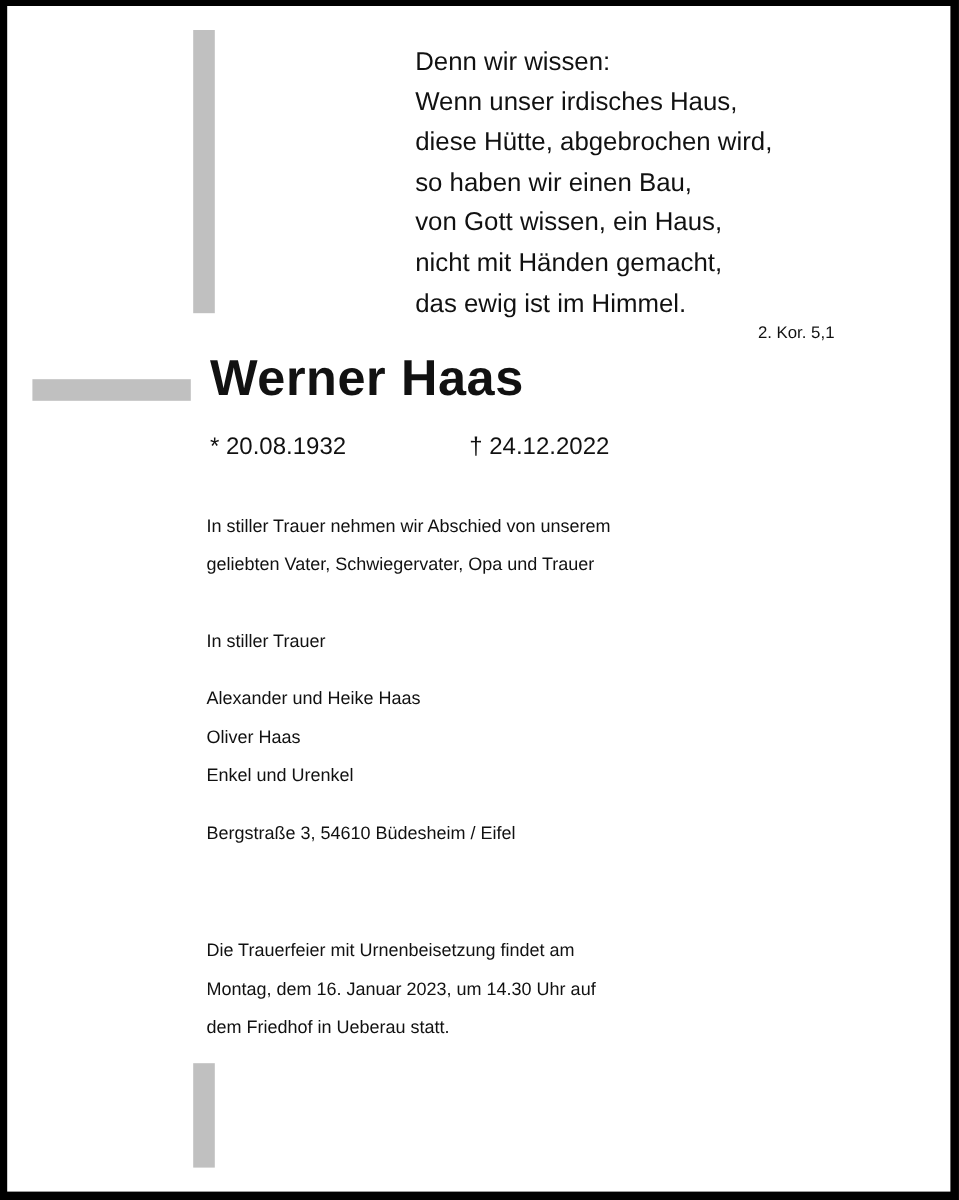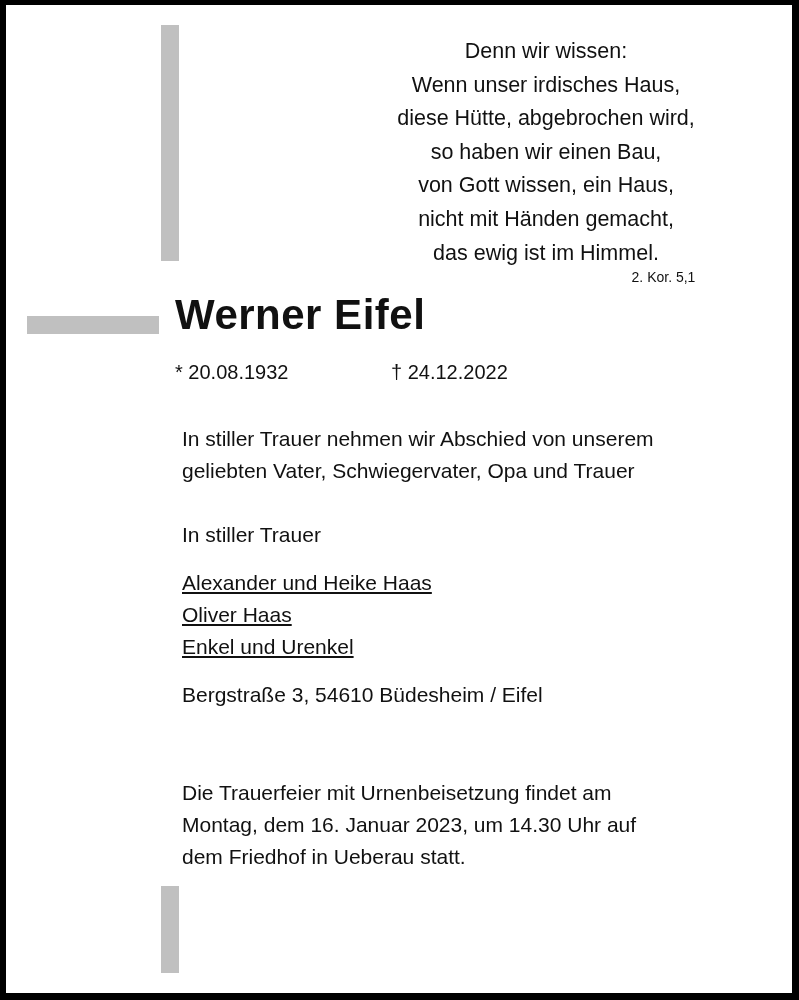--- a/index.html
+++ b/index.html
@@ -29,21 +29,21 @@
     }
     .bar-top-vertical { left: 155px; top: 20px; width: 18px; height: 236px; }
     .bar-horizontal  { left: 21px;  top: 311px; width: 132px; height: 18px; }
     .bar-bottom-vertical { left: 155px; top: 881px; width: 18px; height: 87px; }
 
     .verse {
       position: absolute;
       left: 340px;
       top: 30px;
       width: 400px;
-      text-align: center;
+      text-align: left;
       font-size: 21.5px;
       line-height: 33.6px;
     }
     .verse-line { display: block; white-space: nowrap; }
     .verse-source {
       position: absolute;
       left: 600px;
       top: 264px;
       width: 115px;
       text-align: center;
@@ -63,29 +63,29 @@
       position: absolute;
       left: 169px;
       top: 356px;
       font-size: 20px;
       white-space: nowrap;
     }
     .dates .death { position: absolute; left: 216px; top: 0; white-space: nowrap; }
 
     .text-block {
       position: absolute;
-      left: 176px;
-      font-size: 21px;
+      left: 166px;
+      font-size: 15px;
       line-height: 32px;
       white-space: nowrap;
     }
     .text-line { display: block; }
     .intro { top: 418px; }
     .mourn-label { top: 514px; }
-    .family { top: 562px; text-decoration: underline; }
+    .family { top: 562px; }
     .condolence { top: 674px; }
     .ceremony { top: 772px; }
   </style>
 </head>
 <body>
 
 <div class="page">
 
   <div class="bar bar-top-vertical"></div>
   <div class="bar bar-horizontal"></div>
@@ -95,21 +95,21 @@
     <span class="verse-line">Denn wir wissen:</span>
     <span class="verse-line">Wenn unser irdisches Haus,</span>
     <span class="verse-line">diese Hütte, abgebrochen wird,</span>
     <span class="verse-line">so haben wir einen Bau,</span>
     <span class="verse-line">von Gott wissen, ein Haus,</span>
     <span class="verse-line">nicht mit Händen gemacht,</span>
     <span class="verse-line">das ewig ist im Himmel.</span>
   </div>
   <div class="verse-source">2. Kor. 5,1</div>
 
-  <div class="name">Werner Eifel</div>
+  <div class="name">Werner Haas</div>
 
   <div class="dates">
     <span class="birth">* 20.08.1932</span>
     <span class="death">† 24.12.2022</span>
   </div>
 
   <div class="text-block intro">
     <span class="text-line">In stiller Trauer nehmen wir Abschied von unserem</span>
     <span class="text-line">geliebten Vater, Schwiegervater, Opa und Trauer</span>
   </div>

